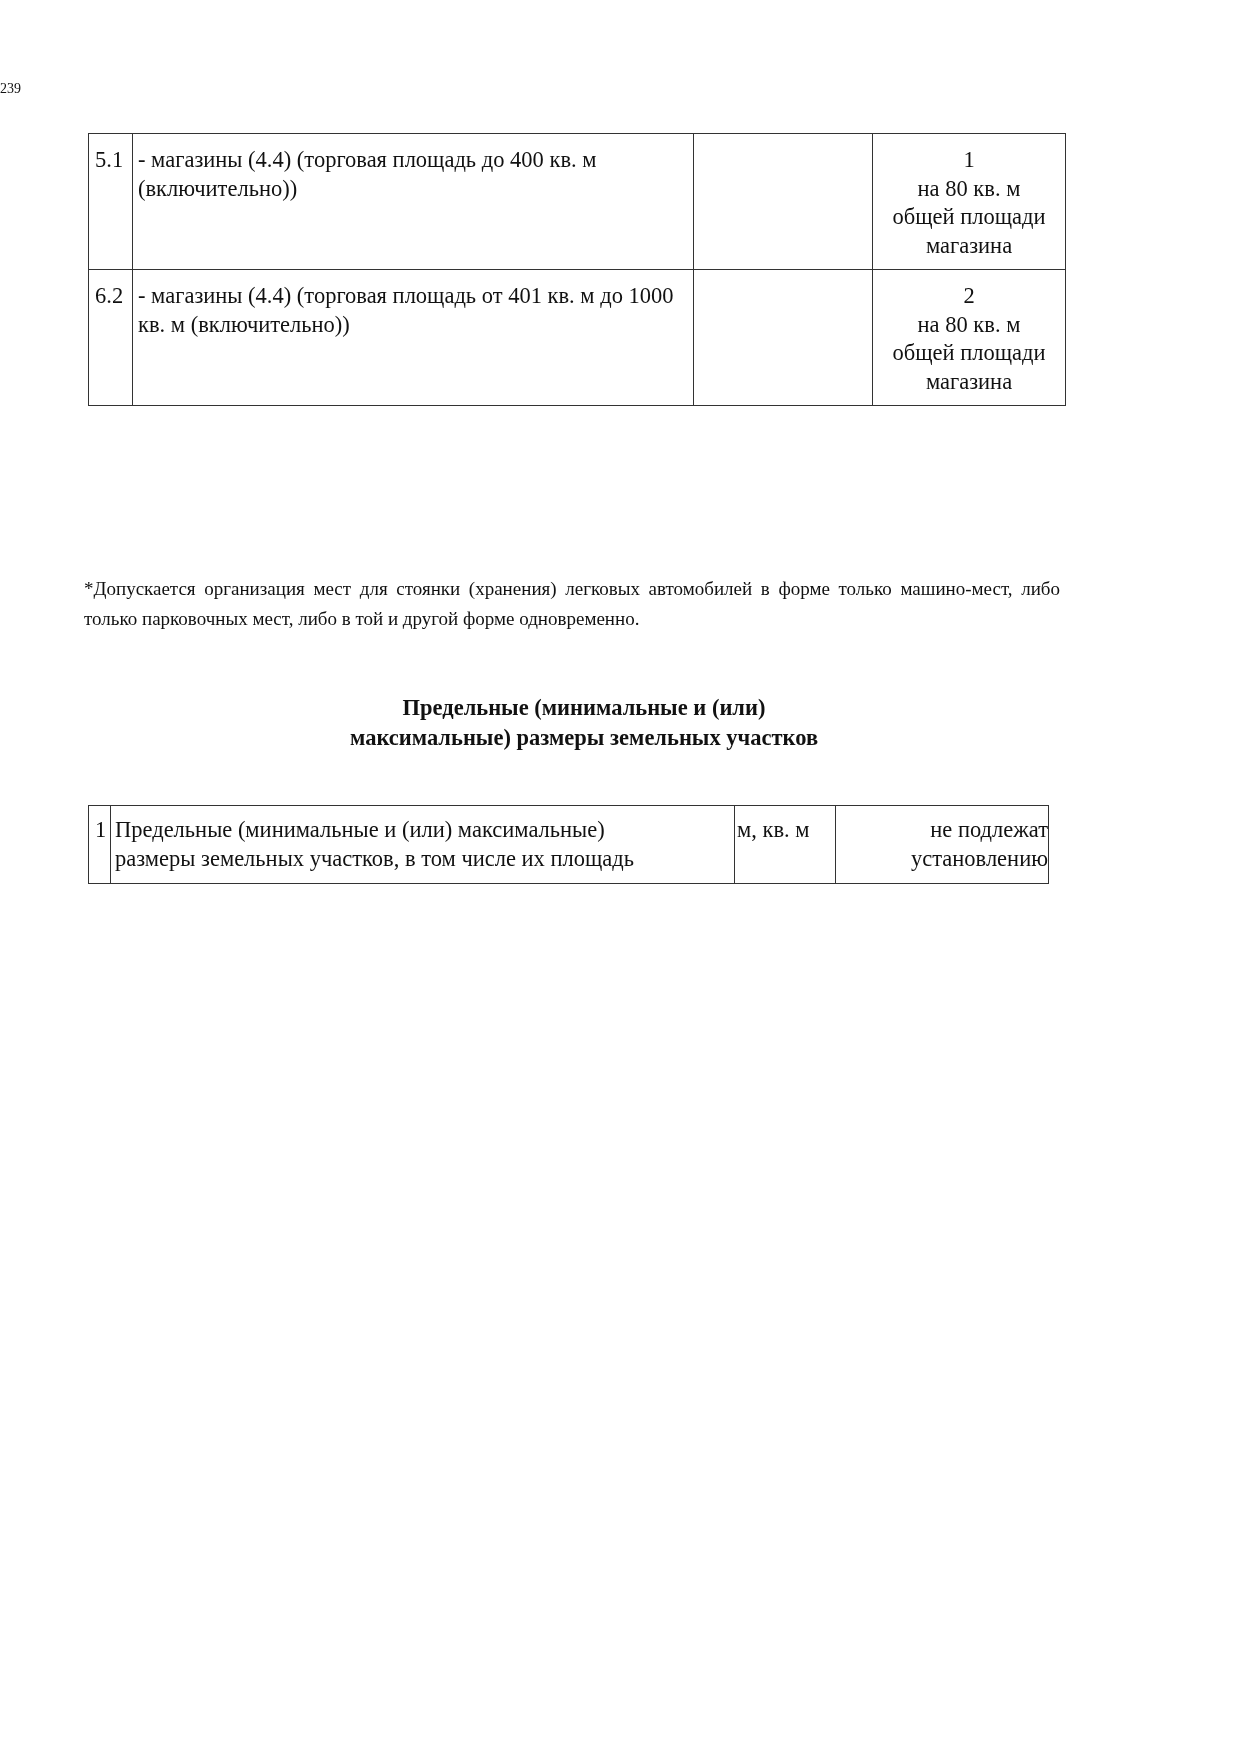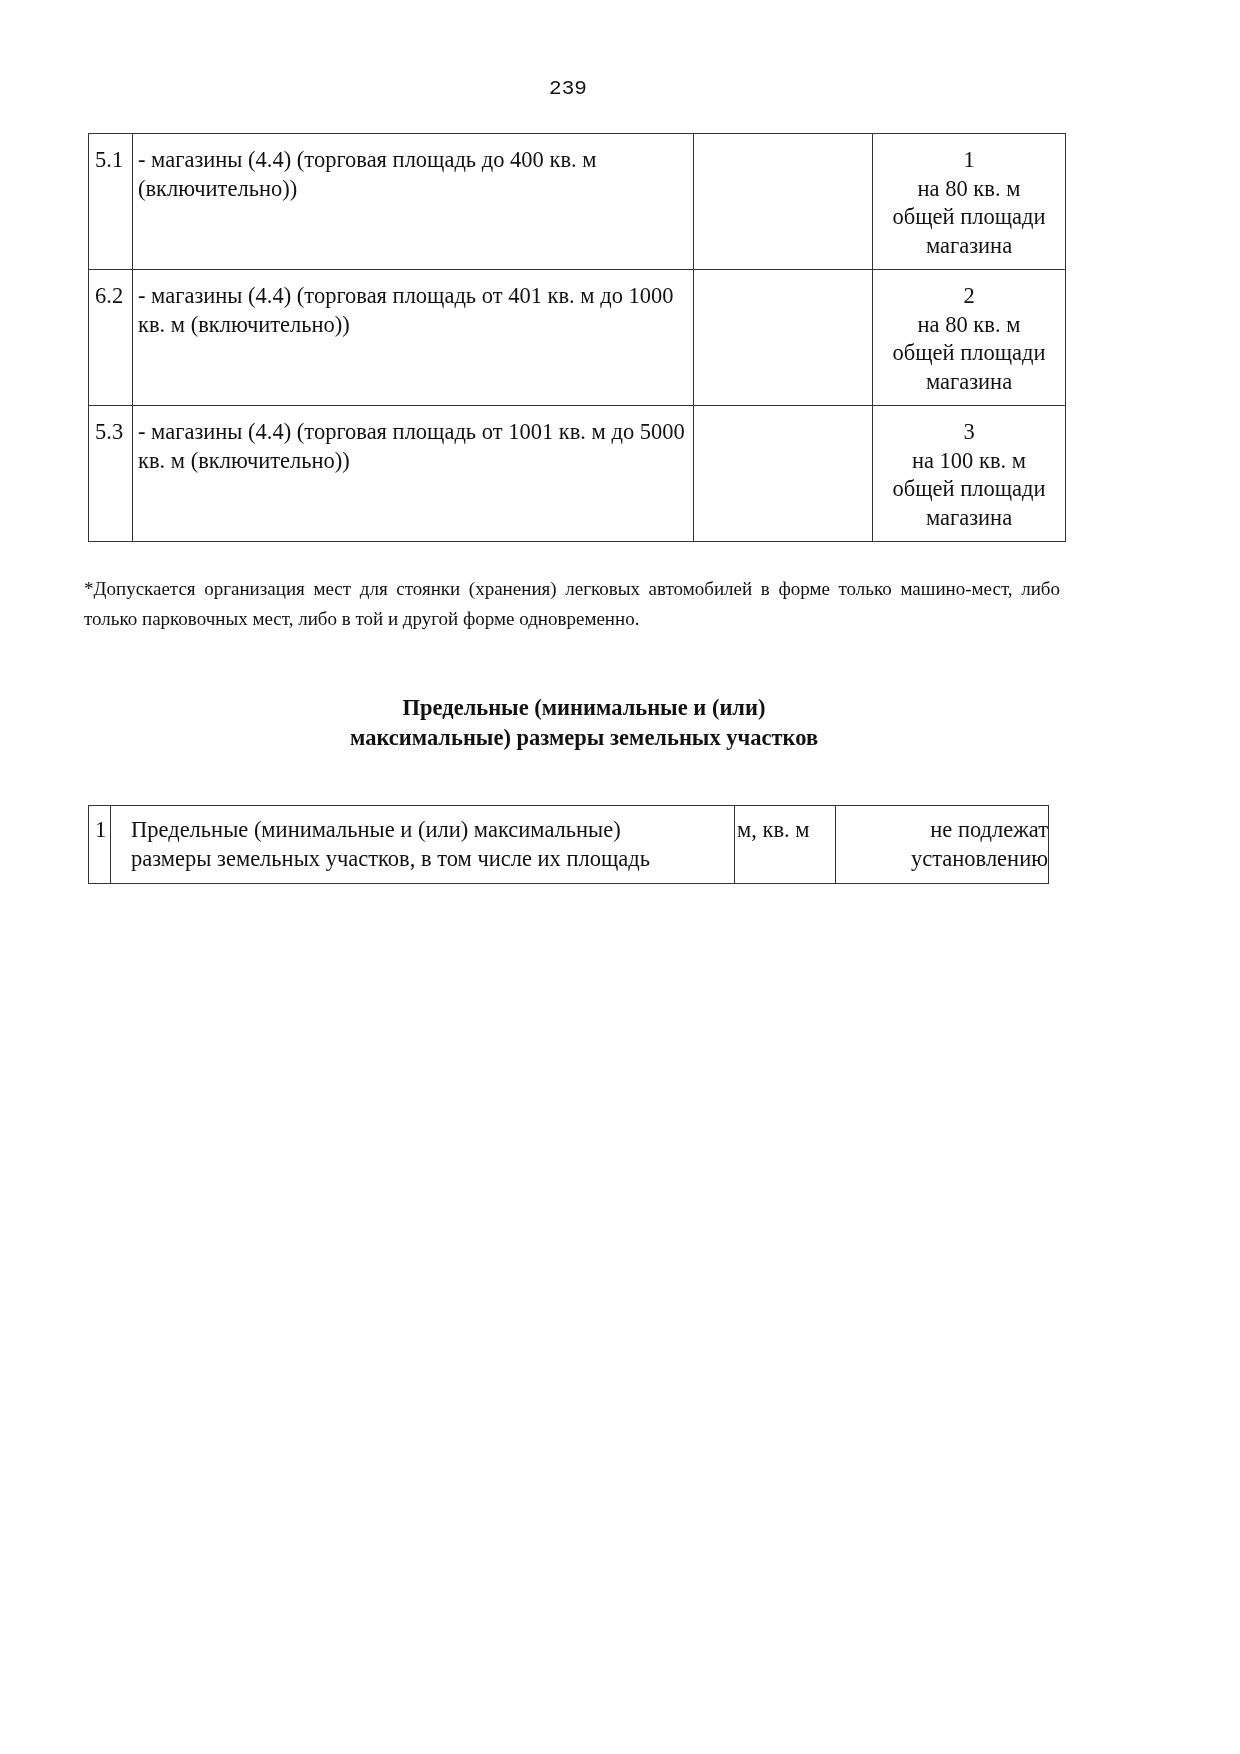--- a/index.html
+++ b/index.html
@@ -14,23 +14,22 @@
       font-family: "Liberation Serif", "DejaVu Serif", serif;
       color: #111111;
       font-size: 22.5px;
       line-height: 28.5px;
     }
     .page-number {
       position: absolute;
       top: 75px;
       left: 0;
       width: 1136px;
-      text-align: center;
-      font-size: 21px;
-      font-family: Liberation Mono, monospace;
+      text-align: left;
+      font-size: 14px;
     }
     table {
       border-collapse: collapse;
       position: absolute;
       table-layout: fixed;
     }
     td {
       border: 1.5px solid #333333;
       vertical-align: top;
       padding: 0;
@@ -78,21 +77,21 @@
       left: 88px;
       top: 805px;
       width: 960px;
     }
     .t2 td {
       height: 78px;
       padding-top: 10px;
       box-sizing: border-box;
     }
     .t2 .c-num { width: 22px; padding-left: 6px; }
-    .t2 .c-desc { width: 624px; padding-left: 20px; padding-right: 4px; }
+    .t2 .c-desc { width: 624px; padding-left: 4px; padding-right: 4px; }
     .t2 .c-unit { width: 101px; padding-left: 2px; white-space: nowrap; }
     .t2 .c-val { width: 213px; padding-left: 6px; text-align: right; }
     .t2 .line { display: block; }
   </style>
 </head>
 <body>
 
 <div class="page-number">239</div>
 
 <table class="t1">
@@ -112,31 +111,20 @@
     <td class="c-num">6.2</td>
     <td class="c-desc">- магазины (4.4)  (торговая площадь от 401 кв. м до 1000 кв. м (включительно))</td>
     <td class="c-empty"></td>
     <td class="c-norm">
       <span class="norm-line">2</span>
       <span class="norm-line">на 80 кв. м</span>
       <span class="norm-line">общей площади</span>
       <span class="norm-line">магазина</span>
     </td>
   </tr>
-  <tr>
-    <td class="c-num">5.3</td>
-    <td class="c-desc">- магазины (4.4)  (торговая площадь от 1001 кв. м до 5000 кв. м (включительно))</td>
-    <td class="c-empty"></td>
-    <td class="c-norm">
-      <span class="norm-line">3</span>
-      <span class="norm-line">на 100 кв. м</span>
-      <span class="norm-line">общей площади</span>
-      <span class="norm-line">магазина</span>
-    </td>
-  </tr>
 </tbody>
   </table>
 
 <div class="footnote">*Допускается организация мест для стоянки (хранения) легковых автомобилей в форме только машино-мест, либо только парковочных мест, либо в той и другой форме одновременно.</div>
 
 <div class="section-heading">
   <span>Предельные (минимальные и (или)</span>
   <span>максимальные) размеры земельных участков</span>
 </div>
 

